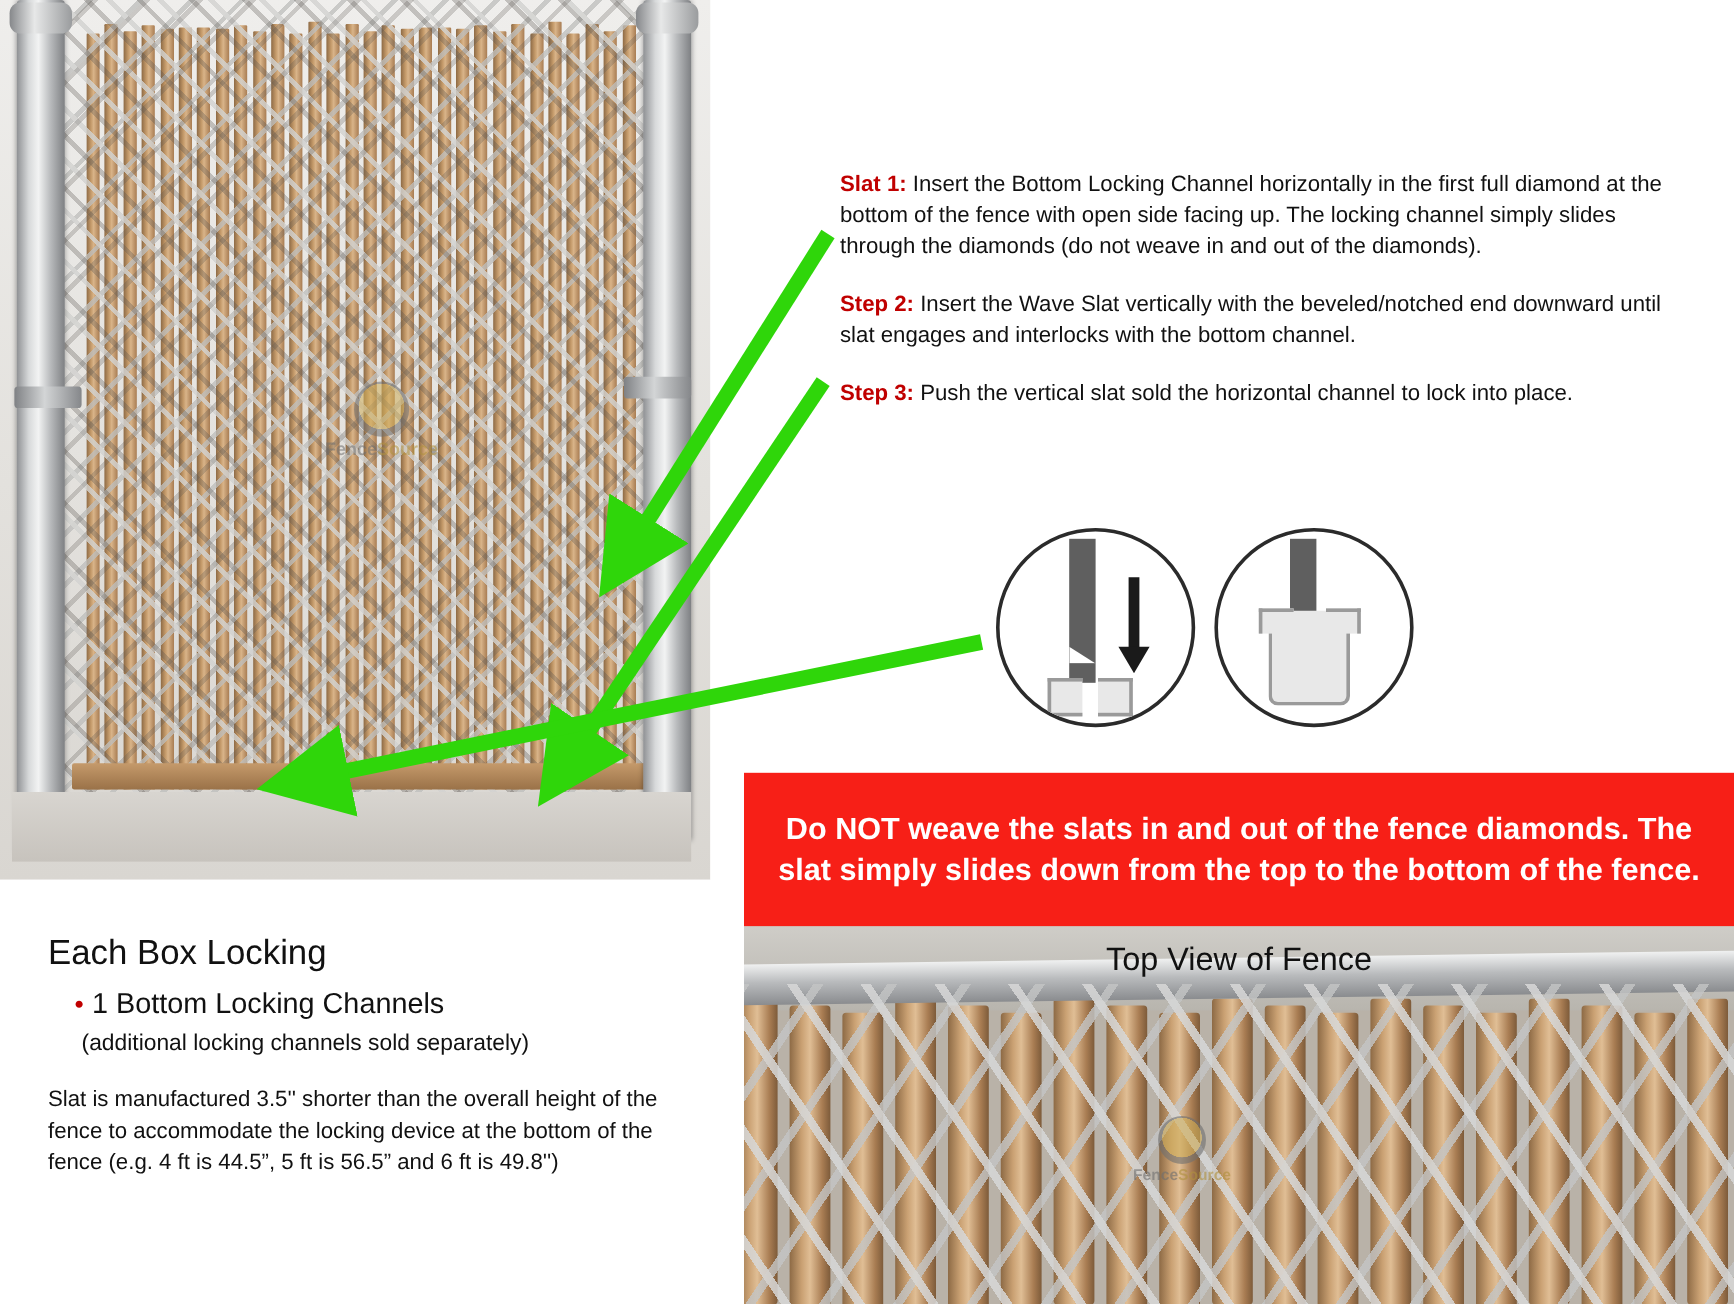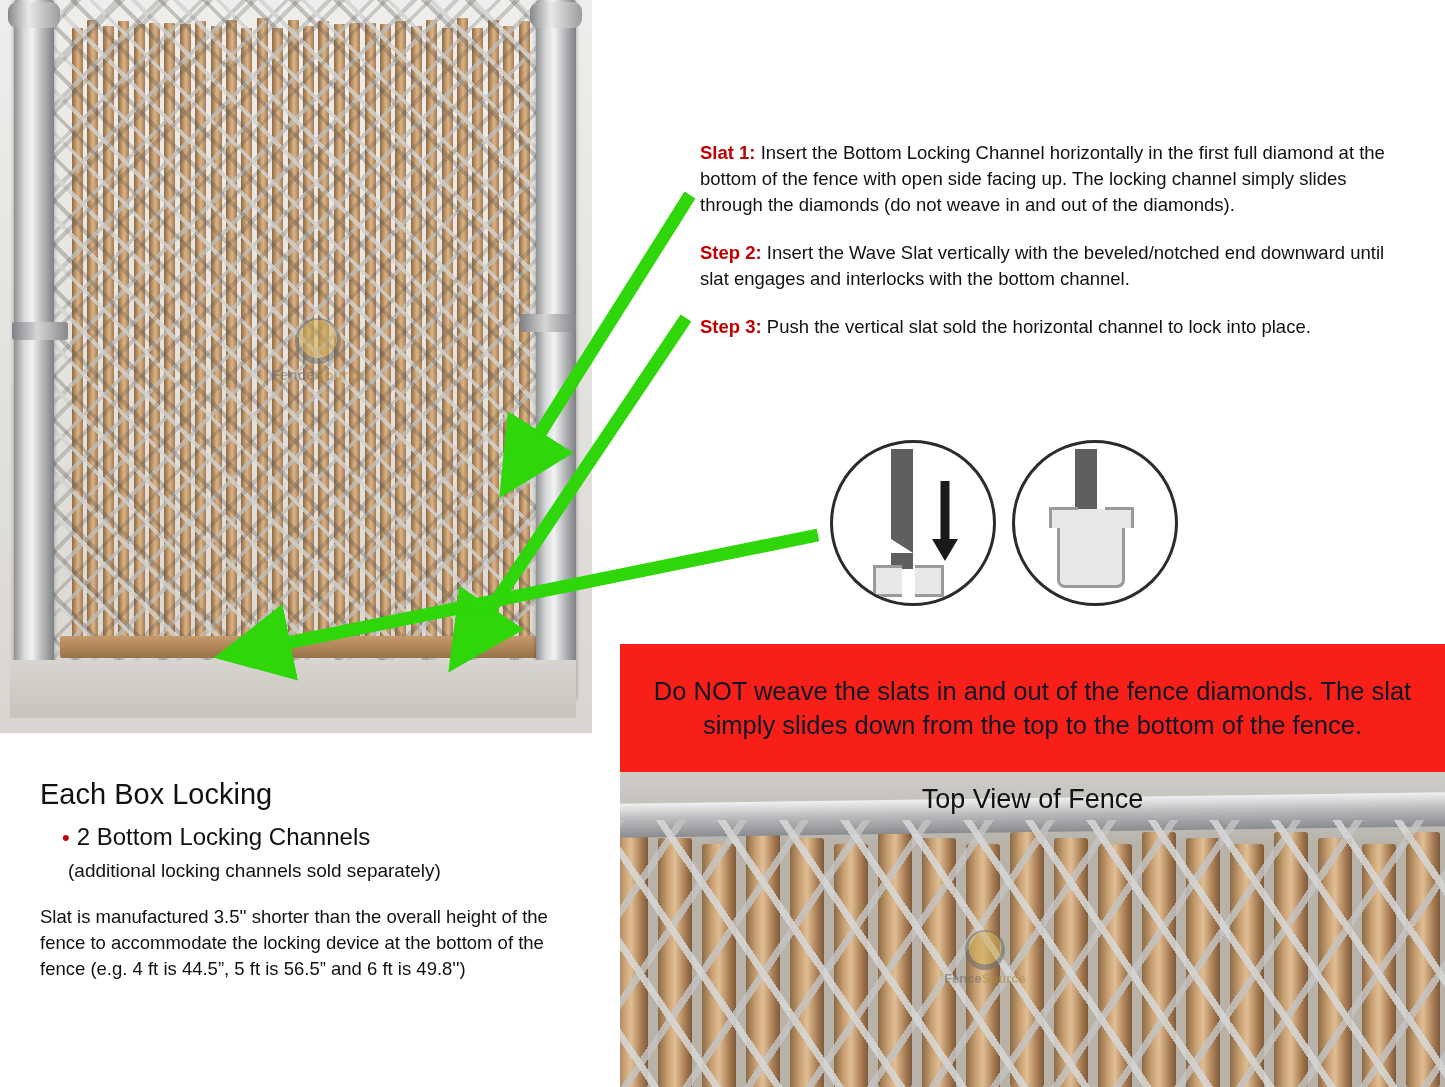--- a/index.html
+++ b/index.html
@@ -257,23 +257,23 @@
     left: 620px;
     top: 644px;
     width: 825px;
     height: 128px;
     background: #f71f17;
     display: flex;
     align-items: center;
     justify-content: center;
   }
   .warning-text {
-    color: #0f172a;
+    color: #ffffff;
     font-size: 25.5px;
-    font-weight: normal;
+    font-weight: bold;
     line-height: 34px;
     text-align: center;
     padding: 0 10px;
   }
 
   
   .topview {
     position: absolute;
     left: 620px;
     top: 772px;
@@ -515,19 +515,19 @@
     <div class="tv-title">Top View of Fence</div>
     <div class="tv-watermark">
       <div class="wm-circle"></div>
       <div class="wm-text">Fence<span class="wm-accent">Source</span></div>
     </div>
   </div>
 
   <div class="box-includes">
     <h2 class="bi-title">Each Box Locking</h2>
     <div class="bi-item">
-      <span class="bi-bullet">•</span><span>2 Bottom Locking Channels</span>
+      <span class="bi-bullet">•</span><span>1 Bottom Locking Channels</span>
     </div>
     <div class="bi-note">(additional locking channels sold separately)</div>
     <p class="bi-para">Slat is manufactured 3.5'' shorter than the overall height of the fence to accommodate the locking device at the bottom of the fence (e.g. 4 ft is 44.5”, 5 ft is 56.5” and 6 ft is 49.8'')</p>
   </div>
 
 </div>
 
 </body></html>

